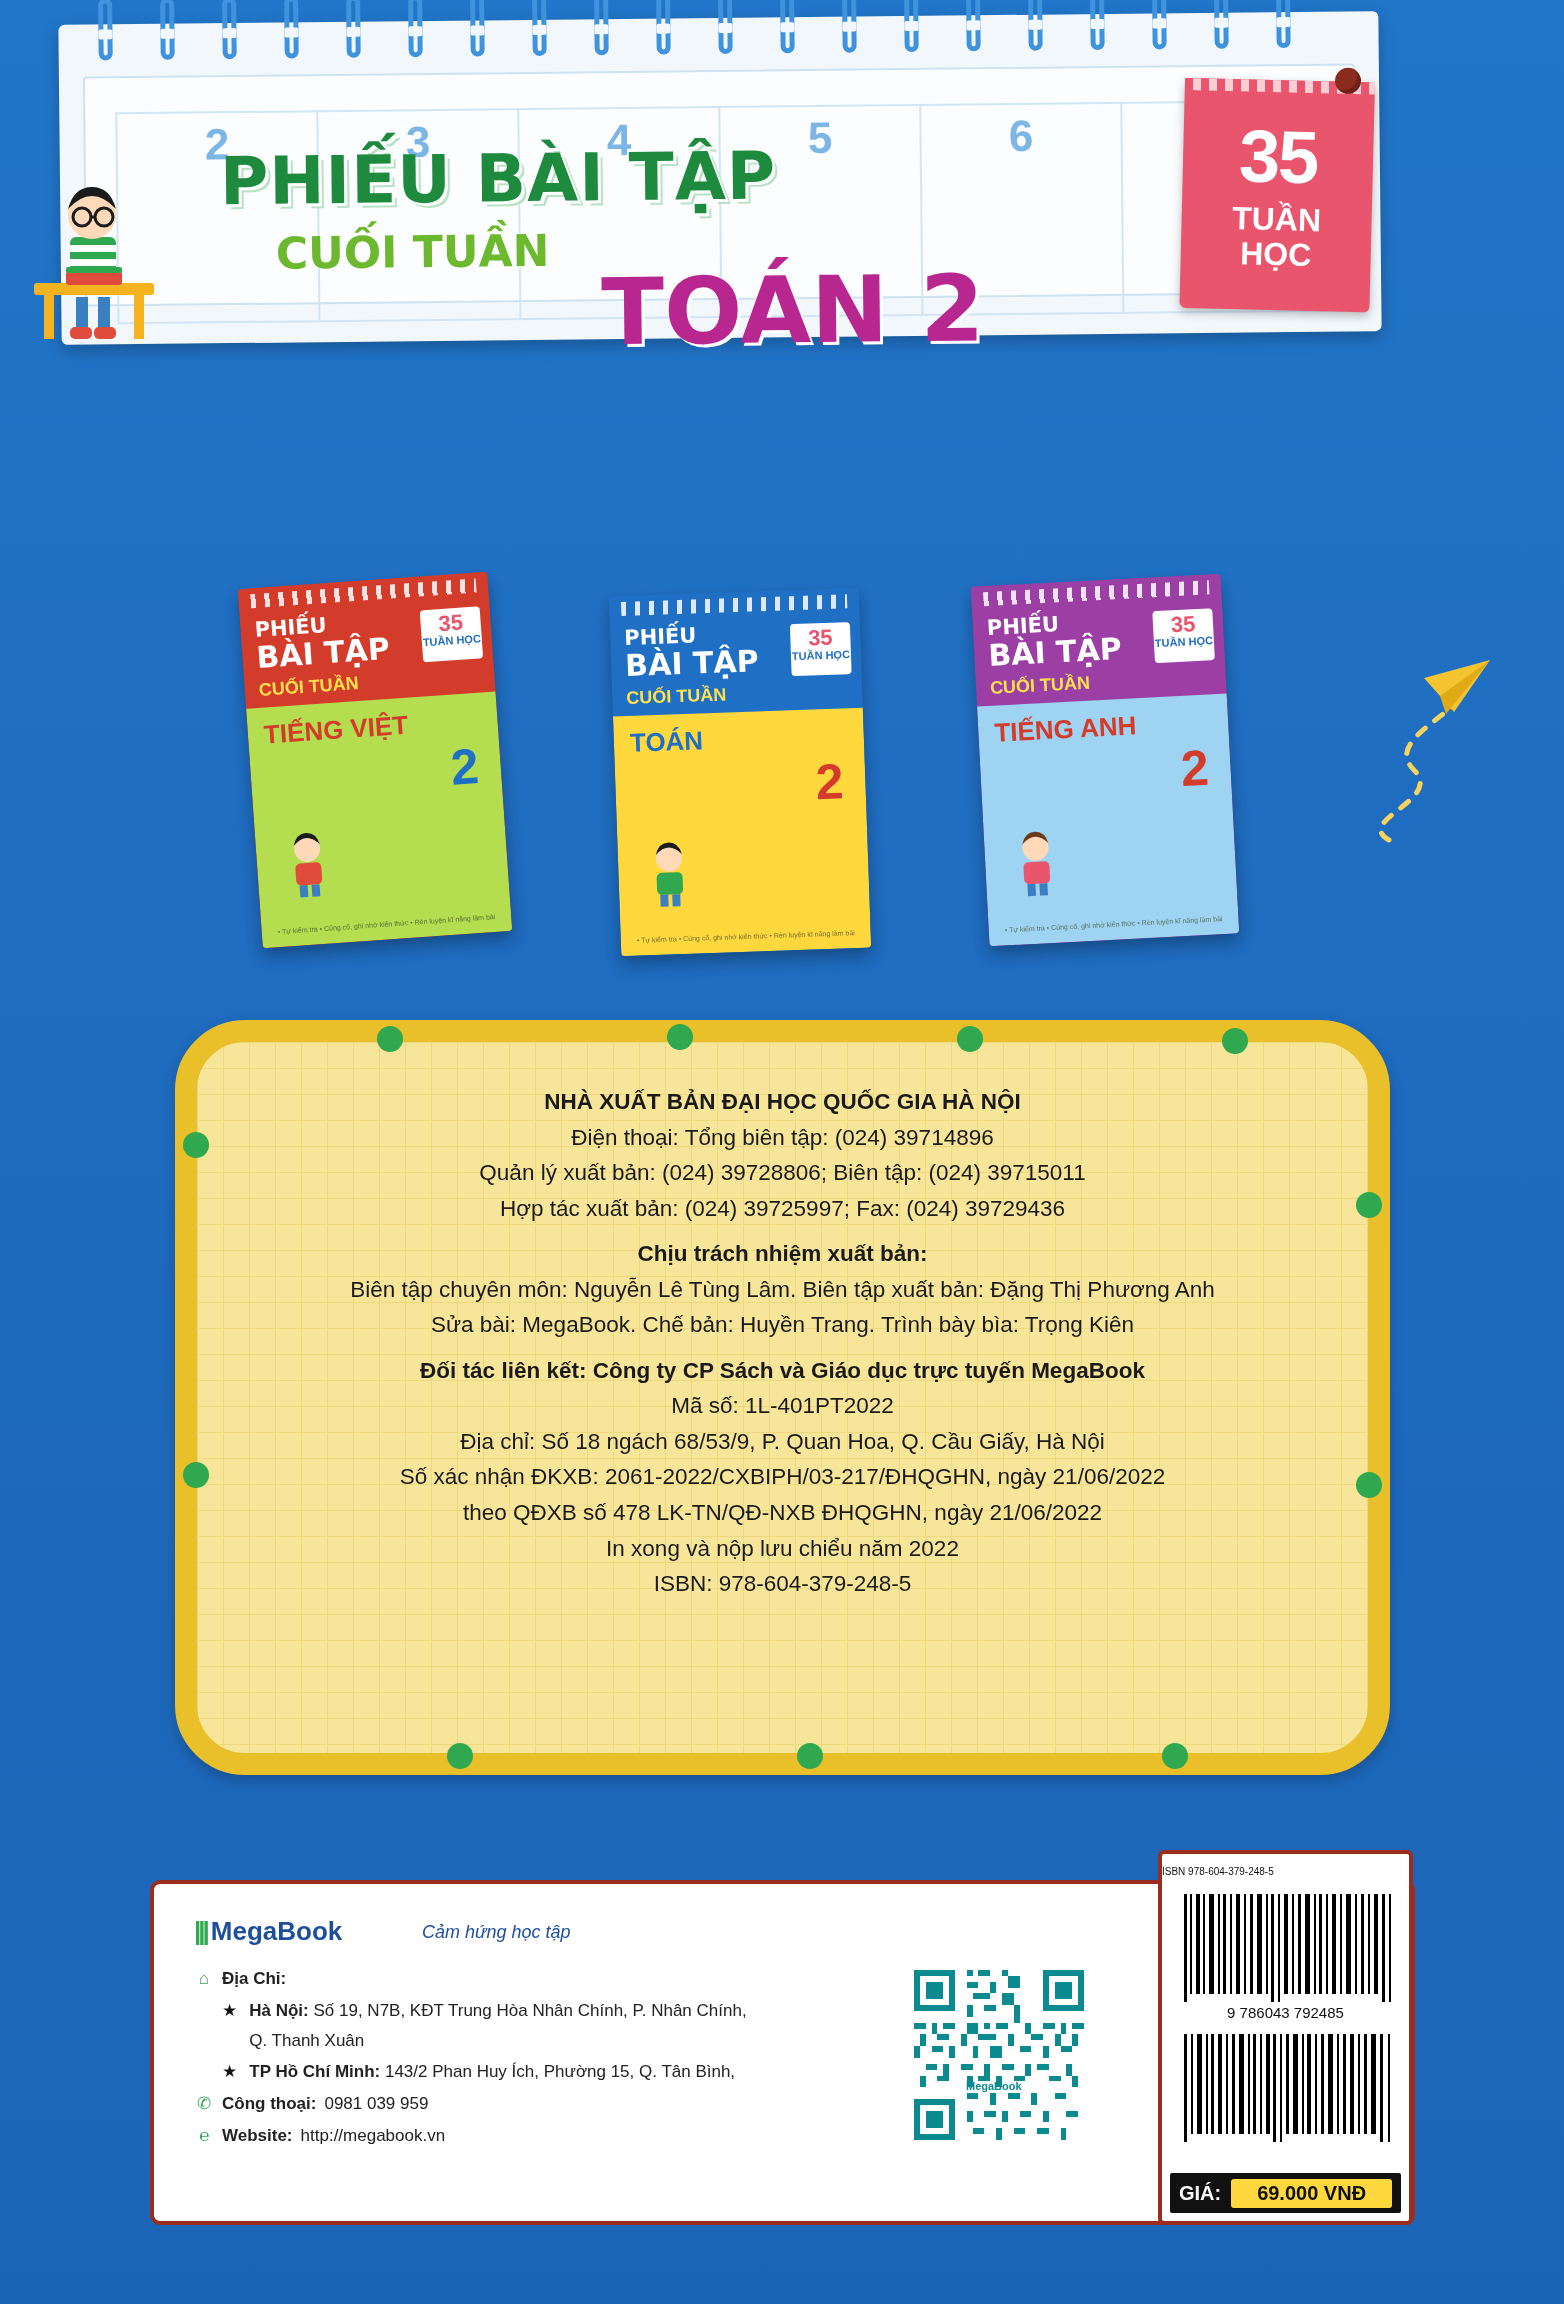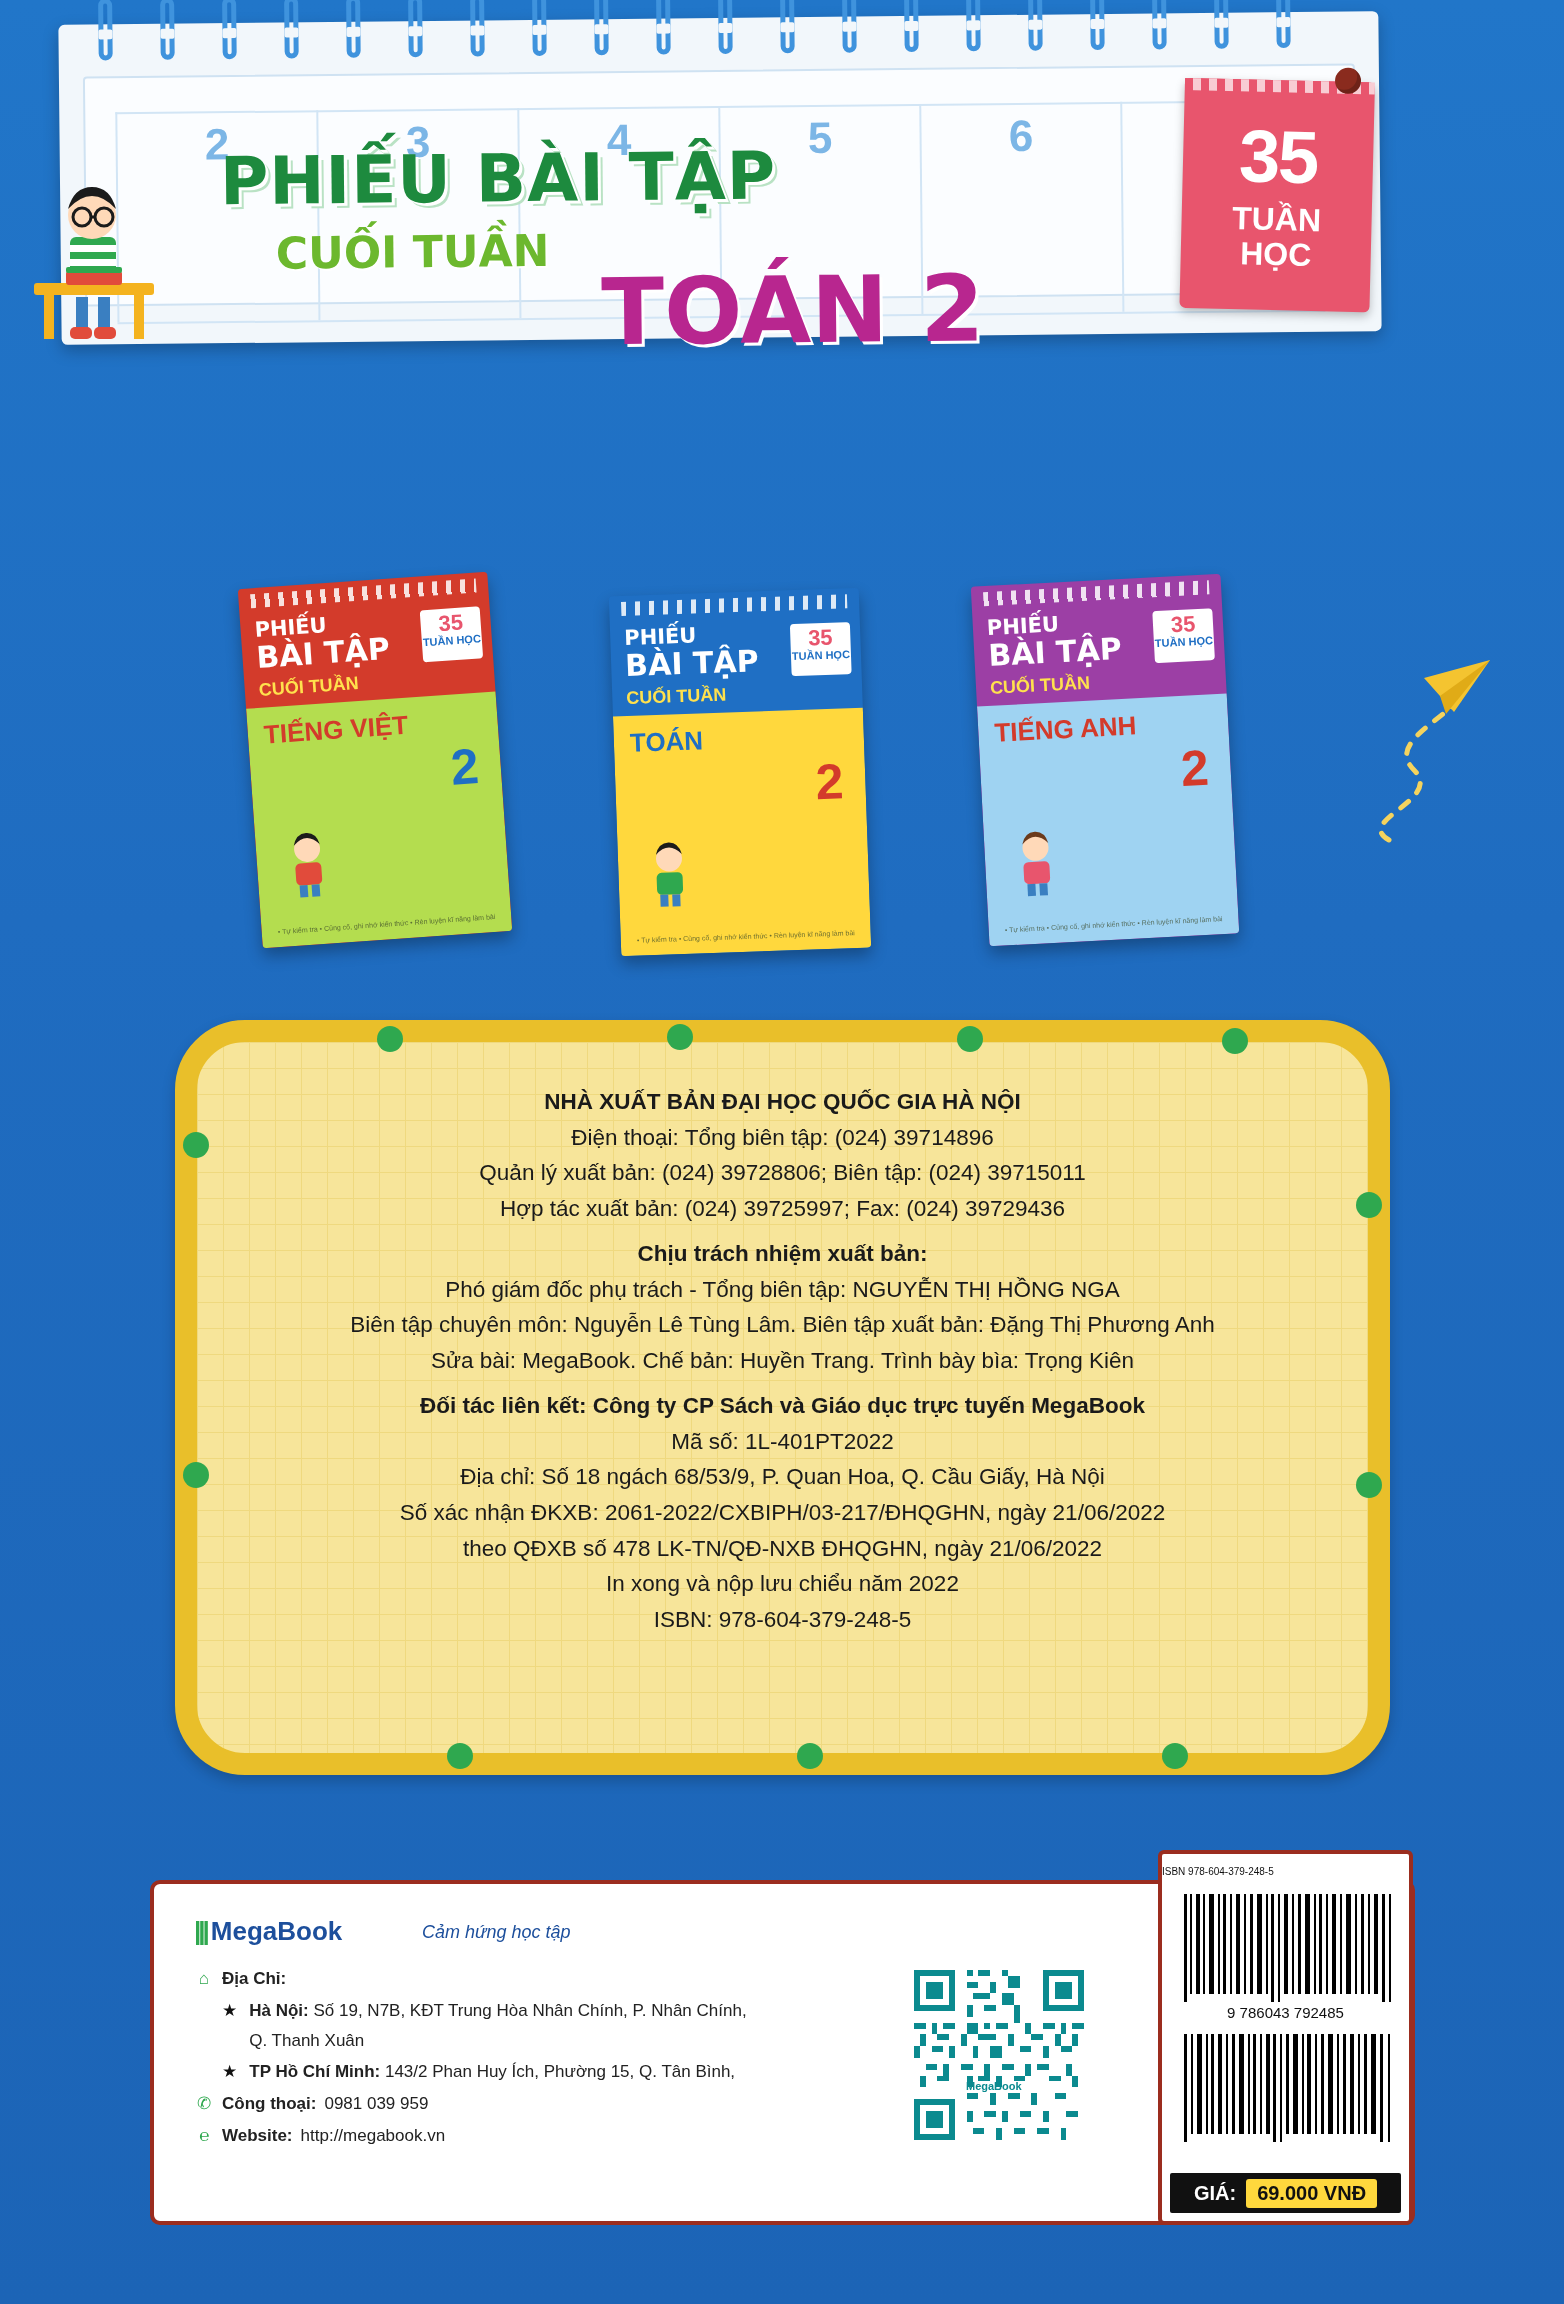--- a/index.html
+++ b/index.html
@@ -168,21 +168,21 @@
     background: #fff; border: 4px solid #9b2d1f; border-radius: 6px;
   }
   .isbn-txt { position:absolute; top:12px; left:0; right:0; text-align:left; font-size:10px; color:#111;}
   .bars-img { position:absolute; left:18px; top:40px; width:218px; height:108px; }
   .bars-num { position:absolute; left:0; right:0; font-size:15px; text-align:center; color:#111; }
   .price-bar {
     position:absolute; left:8px; right:8px; bottom:8px; height:40px; background:#111;
     display:flex; align-items:center; justify-content:center; gap:10px; border-radius:2px;
   }
   .price-bar .p1 { color:#fff; font-weight:700; font-size:20px;}
-  .price-bar .p2 { background:#ffd83d; color:#111; font-weight:800; font-size:20px; padding:3px 11px; border-radius:3px;}
+  .price-bar .p2 { background:#ffd83d; color:#111; font-weight:800; font-size:20px; padding:3px 26px; border-radius:3px;}
 </style>
 </head>
 <body>
 
 <div class="page">
 
   <div class="banner">
     <div class="spiral">
       <div class="ring" style="left:0px"></div>
         <div class="ring" style="left:62px"></div>
@@ -364,21 +364,20 @@
     <div class="dot" style="left:600px; bottom:-16px;"></div>
     <div class="dot" style="right:180px; bottom:-16px;"></div>
 
     <div class="panel-text">
       <div class="b">NHÀ XUẤT BẢN ĐẠI HỌC QUỐC GIA HÀ NỘI</div>
       <div>Điện thoại: Tổng biên tập: (024) 39714896</div>
       <div>Quản lý xuất bản: (024) 39728806; Biên tập: (024) 39715011</div>
       <div>Hợp tác xuất bản: (024) 39725997; Fax: (024) 39729436</div>
       <div class="gap"></div>
       <div class="b">Chịu trách nhiệm xuất bản:</div>
-      <div>Phó giám đốc phụ trách - Tổng biên tập: NGUYỄN THỊ HỒNG NGA</div>
       <div>Biên tập chuyên môn: Nguyễn Lê Tùng Lâm. Biên tập xuất bản: Đặng Thị Phương Anh</div>
       <div>Sửa bài: MegaBook. Chế bản: Huyền Trang. Trình bày bìa: Trọng Kiên</div>
       <div class="gap"></div>
       <div class="b">Đối tác liên kết: Công ty CP Sách và Giáo dục trực tuyến MegaBook</div>
       <div>Mã số: 1L-401PT2022</div>
       <div>Địa chỉ: Số 18 ngách 68/53/9, P. Quan Hoa, Q. Cầu Giấy, Hà Nội</div>
       <div>Số xác nhận ĐKXB: 2061-2022/CXBIPH/03-217/ĐHQGHN, ngày 21/06/2022</div>
       <div>theo QĐXB số 478 LK-TN/QĐ-NXB ĐHQGHN, ngày 21/06/2022</div>
       <div>In xong và nộp lưu chiểu năm 2022</div>
       <div>ISBN: 978-604-379-248-5</div>

